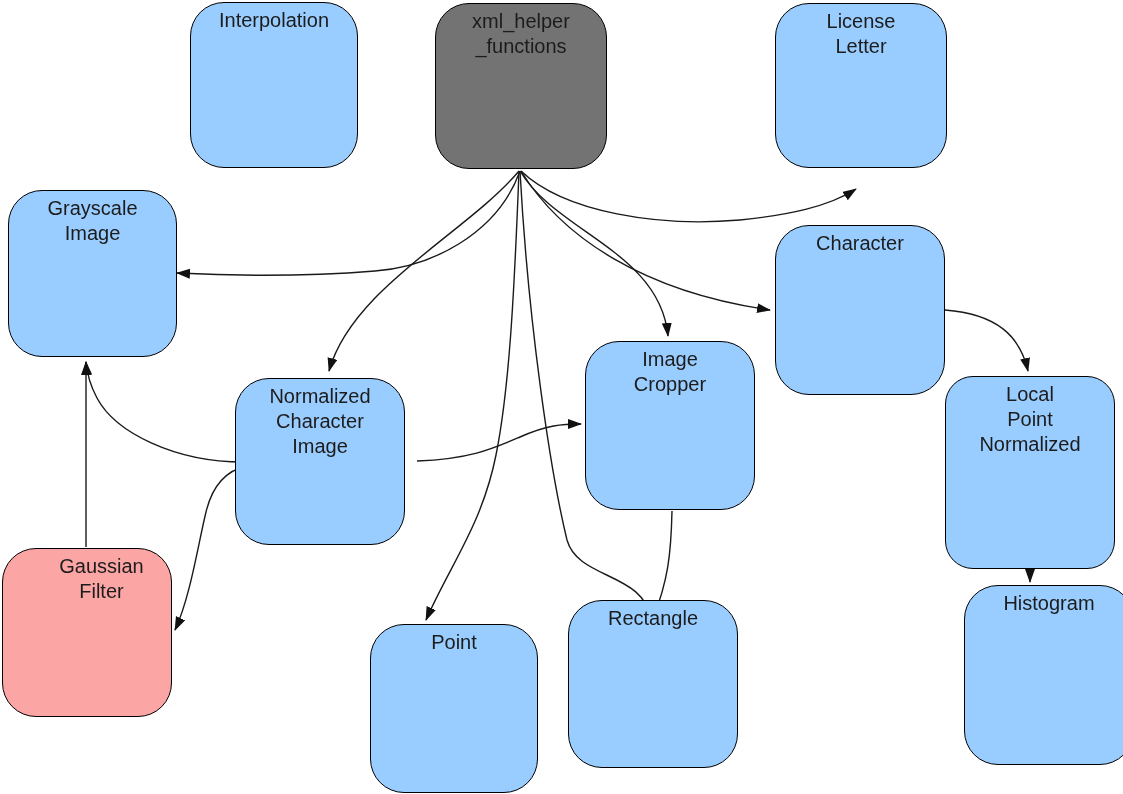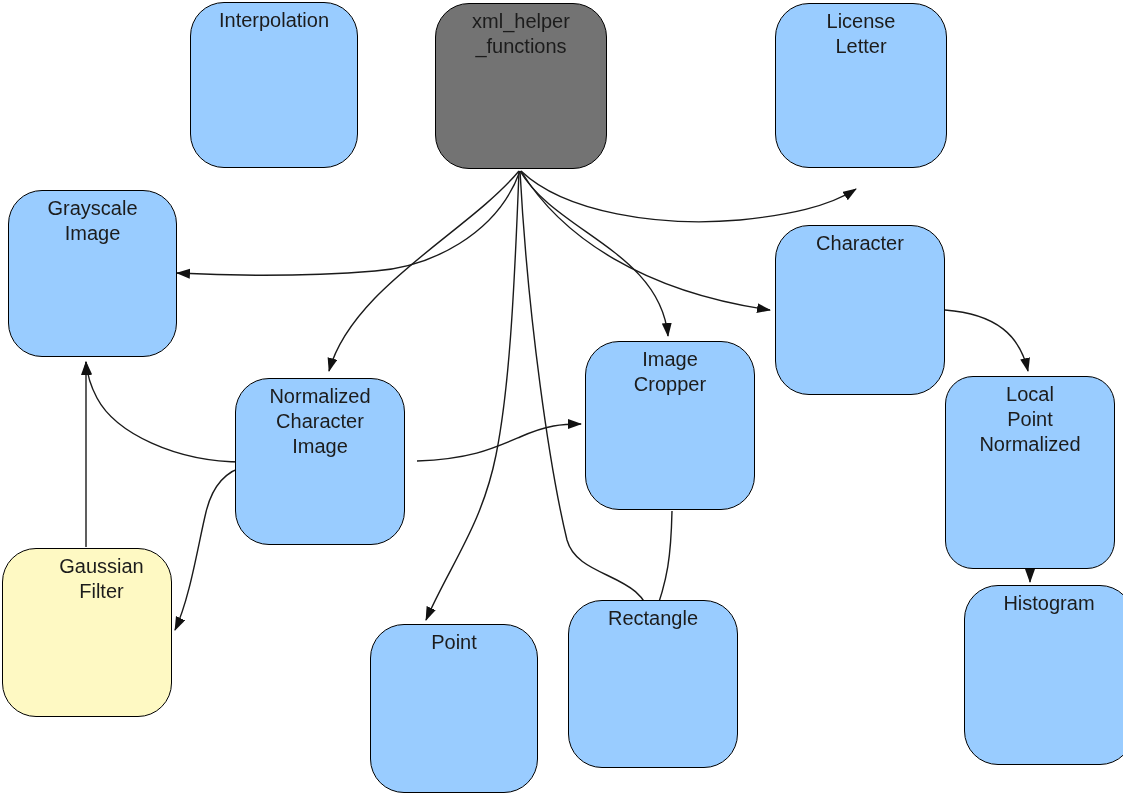--- a/index.html
+++ b/index.html
@@ -115,21 +115,21 @@
           <div>Image</div>
         </div>
       </div>
       <div class="node" style="left: 945px; top: 376px; width: 170px; height: 193px; background: rgb(153, 204, 255); border-color: rgb(0, 0, 0); border-radius: 28px;">
         <div class="node-label">
           <div>Local</div>
           <div>Point</div>
           <div>Normalized</div>
         </div>
       </div>
-      <div class="node" style="left: 2px; top: 548px; width: 170px; height: 169px; background: #fef9c3; border-color: rgb(0, 0, 0); padding-left: 29px;">
+      <div class="node" style="left: 2px; top: 548px; width: 170px; height: 169px; background: #fca5a5; border-color: rgb(0, 0, 0); padding-left: 29px;">
         <div class="node-label">
           <div>Gaussian</div>
           <div>Filter</div>
         </div>
       </div>
       <div class="node" style="left: 342px; top: 624px; width: 168px; height: 169px; background: rgb(153, 204, 255); border-color: rgb(0, 0, 0); margin-left: 28px;">
         <div class="node-label">
           <div>Point</div>
         </div>
       </div>

